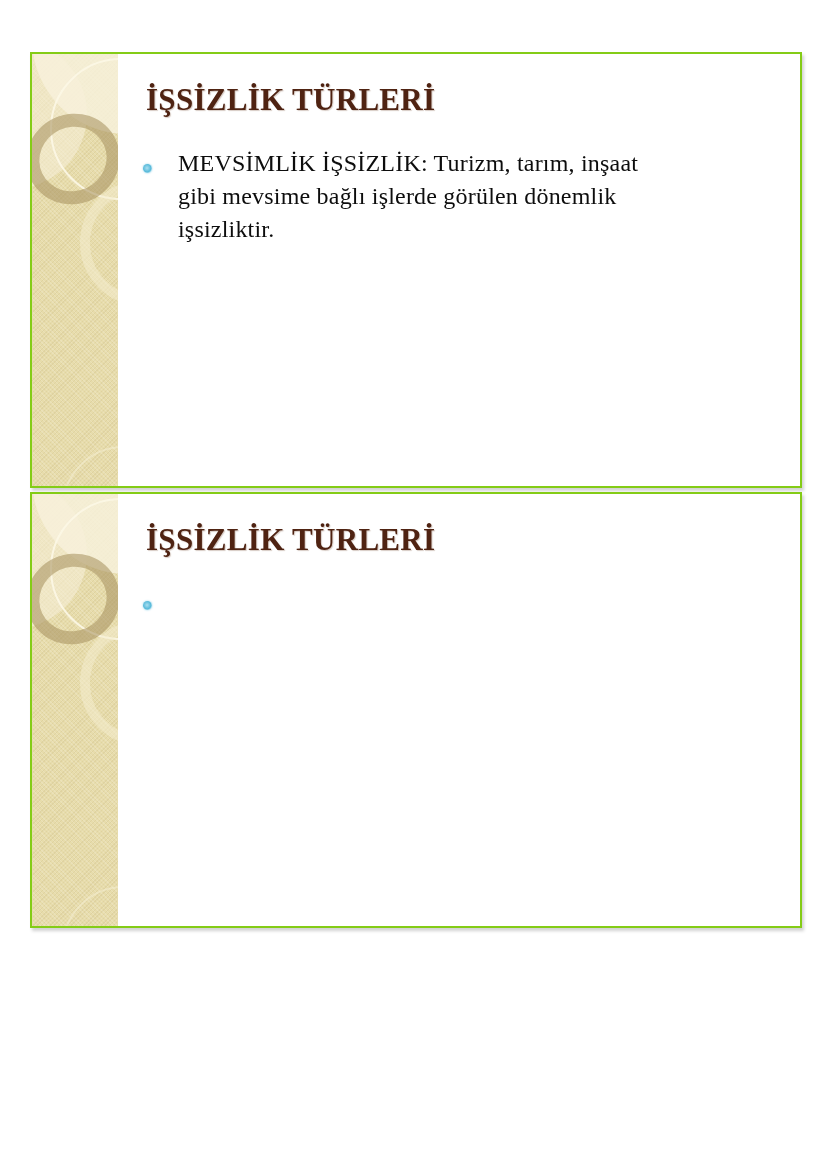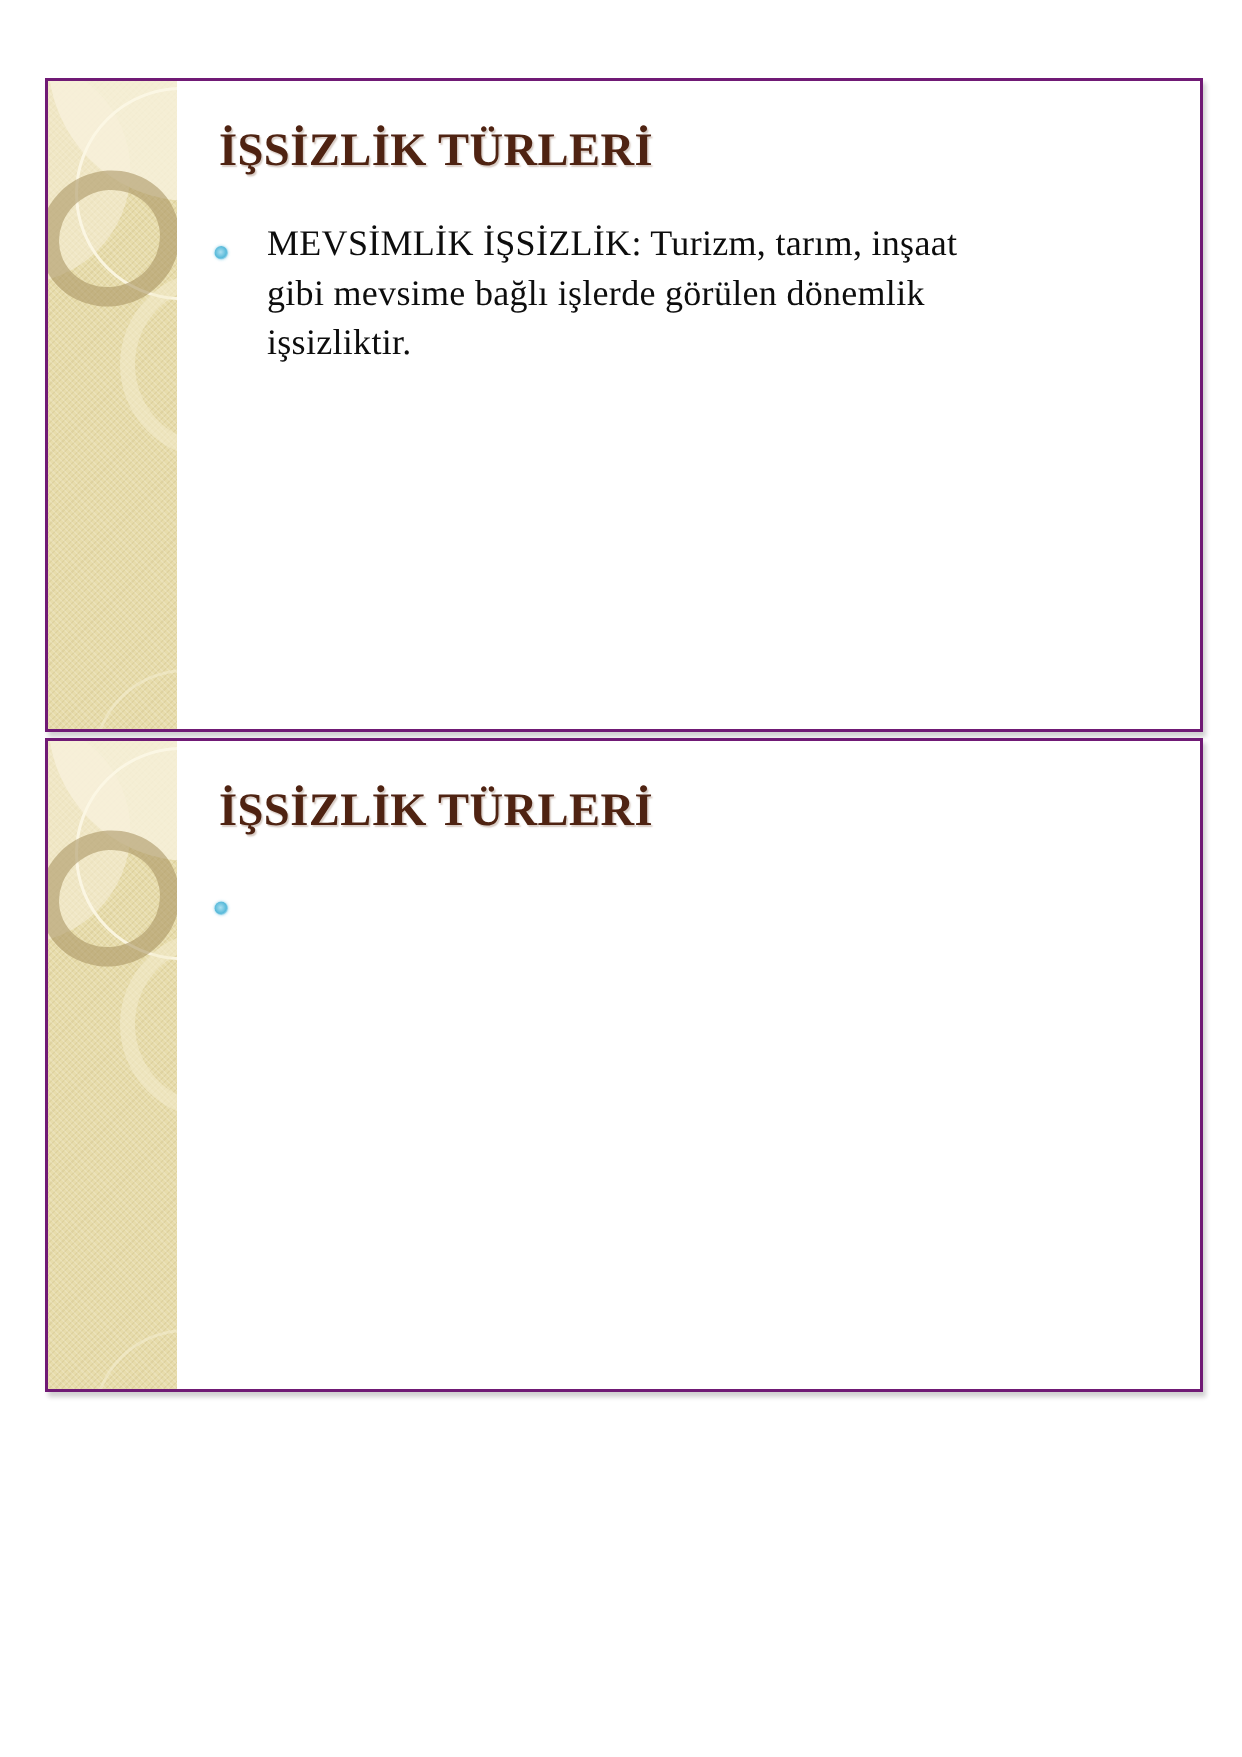--- a/index.html
+++ b/index.html
@@ -2,21 +2,21 @@
 <html><head>
 <meta charset="utf-8">
 <style>
   html,body{margin:0;padding:0;background:#ffffff;}
   .page{
     position:relative;width:828px;height:1171px;background:#ffffff;
     font-family:"Liberation Serif","DejaVu Serif",serif;overflow:hidden;
   }
   .slide{
     position:absolute;left:30px;width:768px;height:432px;
-    background:#ffffff;border:2px solid #701a75;
+    background:#ffffff;border:2px solid #84cc16;
     box-shadow:2px 3px 3px rgba(0,0,0,0.18);
   }
   .slide.first{top:52px;}
   .slide.second{top:492px;}
   
   .sidebar{
     position:absolute;left:0;top:0;bottom:0;width:86px;overflow:hidden;
     background-color:#e7dcab;
     background-image:
       repeating-linear-gradient(45deg, rgba(255,255,255,0.16) 0 1px, rgba(0,0,0,0) 1px 3px),

